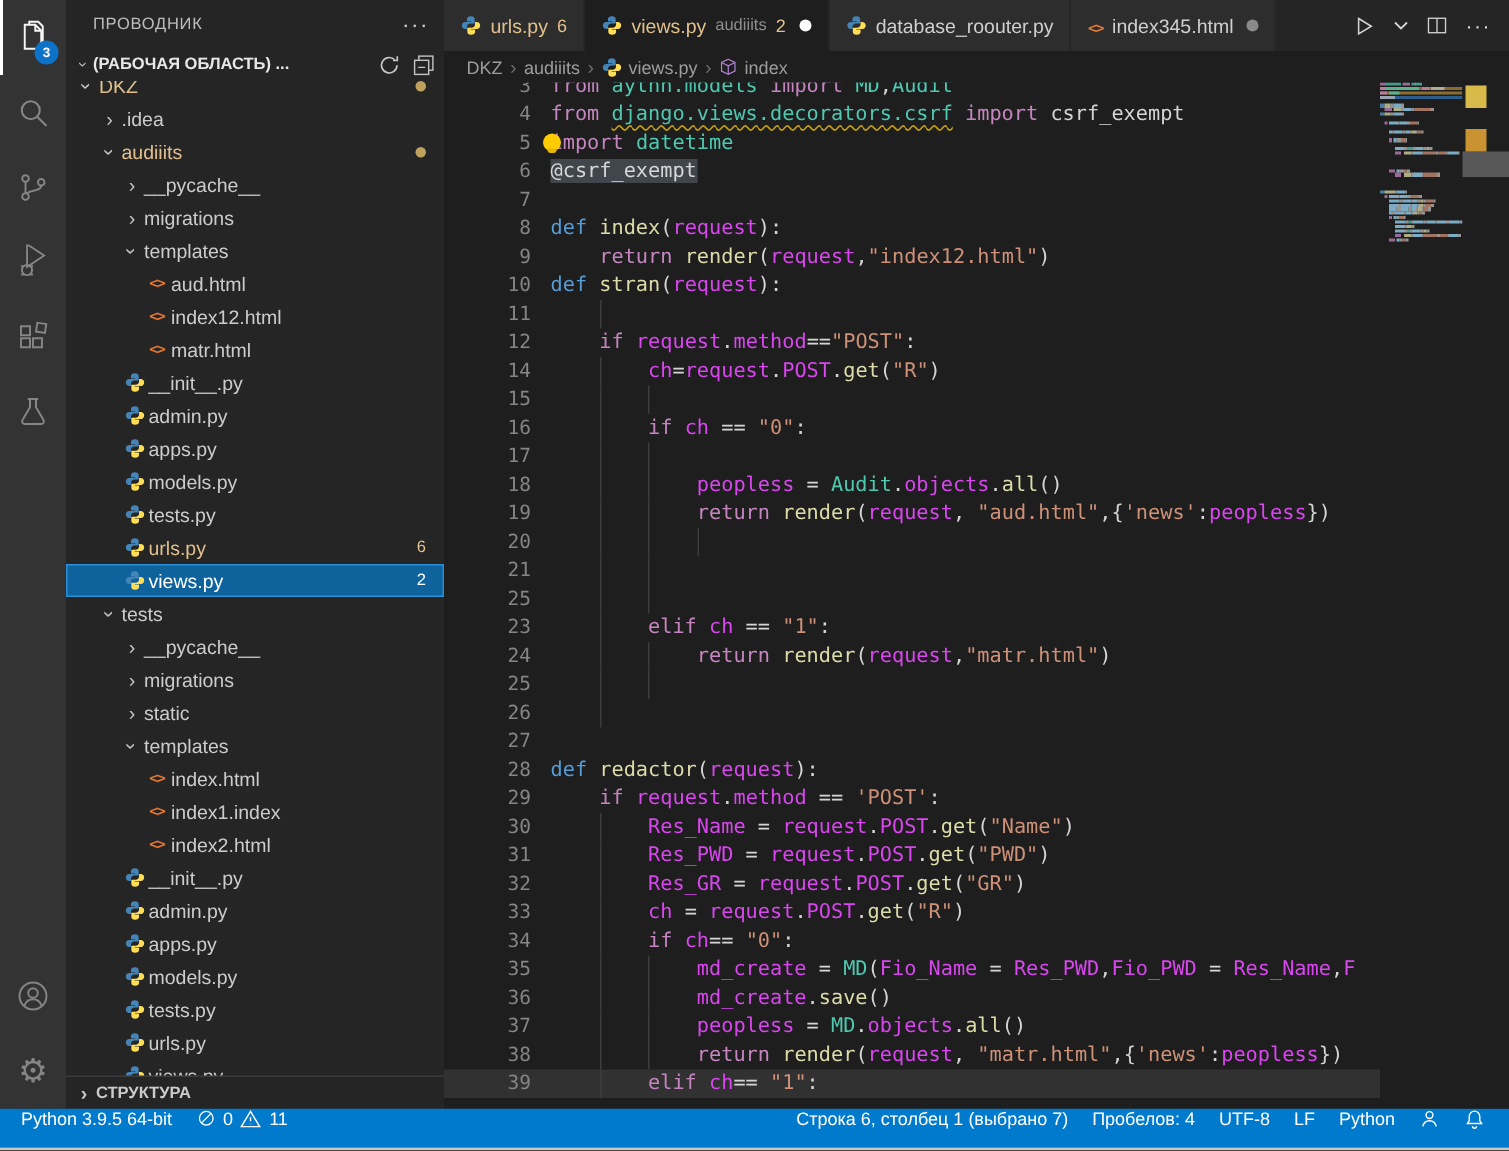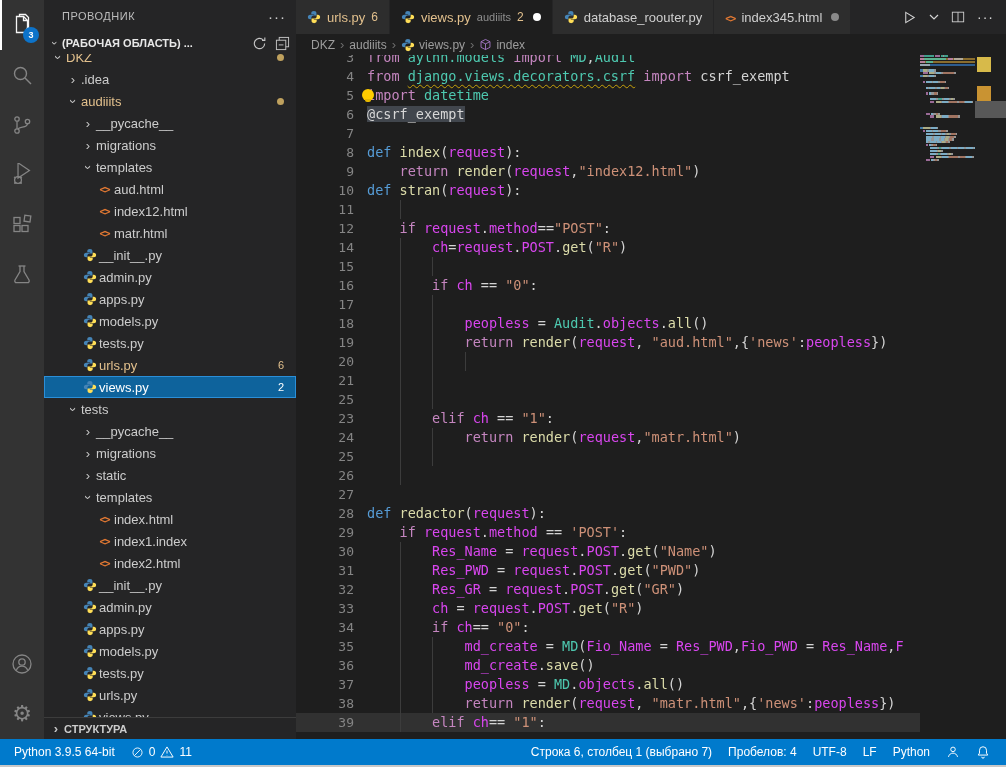--- a/index.html
+++ b/index.html
@@ -62,21 +62,21 @@
   .bulb{position:absolute;left:66px;top:3px;width:12px;height:12px;background:#ffcc00;border-radius:50%;z-index:3;}
   .bulb:after{content:"";position:absolute;left:3px;top:10px;width:6px;height:3px;background:#e6b800;border-radius:0 0 2px 2px;}
   .mmap{position:absolute;right:31px;top:0;width:55px;bottom:0;overflow:hidden;cursor:pointer;}
   .mrow{height:2.2px;margin-bottom:0.7px;display:flex;}
   .mseg{height:2.2px;flex:none;}
   .ruler{position:absolute;right:0;top:0;width:31px;bottom:0;background:#1e1e1e;}
   .rmark{position:absolute;left:2px;width:14px;}
   .rthumb{position:absolute;left:0;width:31px;background:rgba(160,160,160,.45);cursor:pointer;}
   
   .status{height:26px;background:#007acc;display:flex;align-items:center;color:#ffffff;font-size:12px;width:1006px;}
-  .sitem{padding:0 8px;height:100%;display:flex;align-items:center;gap:5px;cursor:pointer;white-space:nowrap;}
+  .sitem{padding:0 8px;height:100%;display:flex;align-items:flex-start;gap:5px;cursor:pointer;white-space:nowrap;}
   .sleft{display:flex;height:100%;padding-left:6px;}
   .sright{margin-left:auto;display:flex;height:100%;padding-right:8px;}
   .bstrip{height:2px;background:#c8c8c8;width:1006px;}
   svg{display:block;}
 </style>
 </head>
 <body>
 
 <div class="app">
   <div class="abar">

